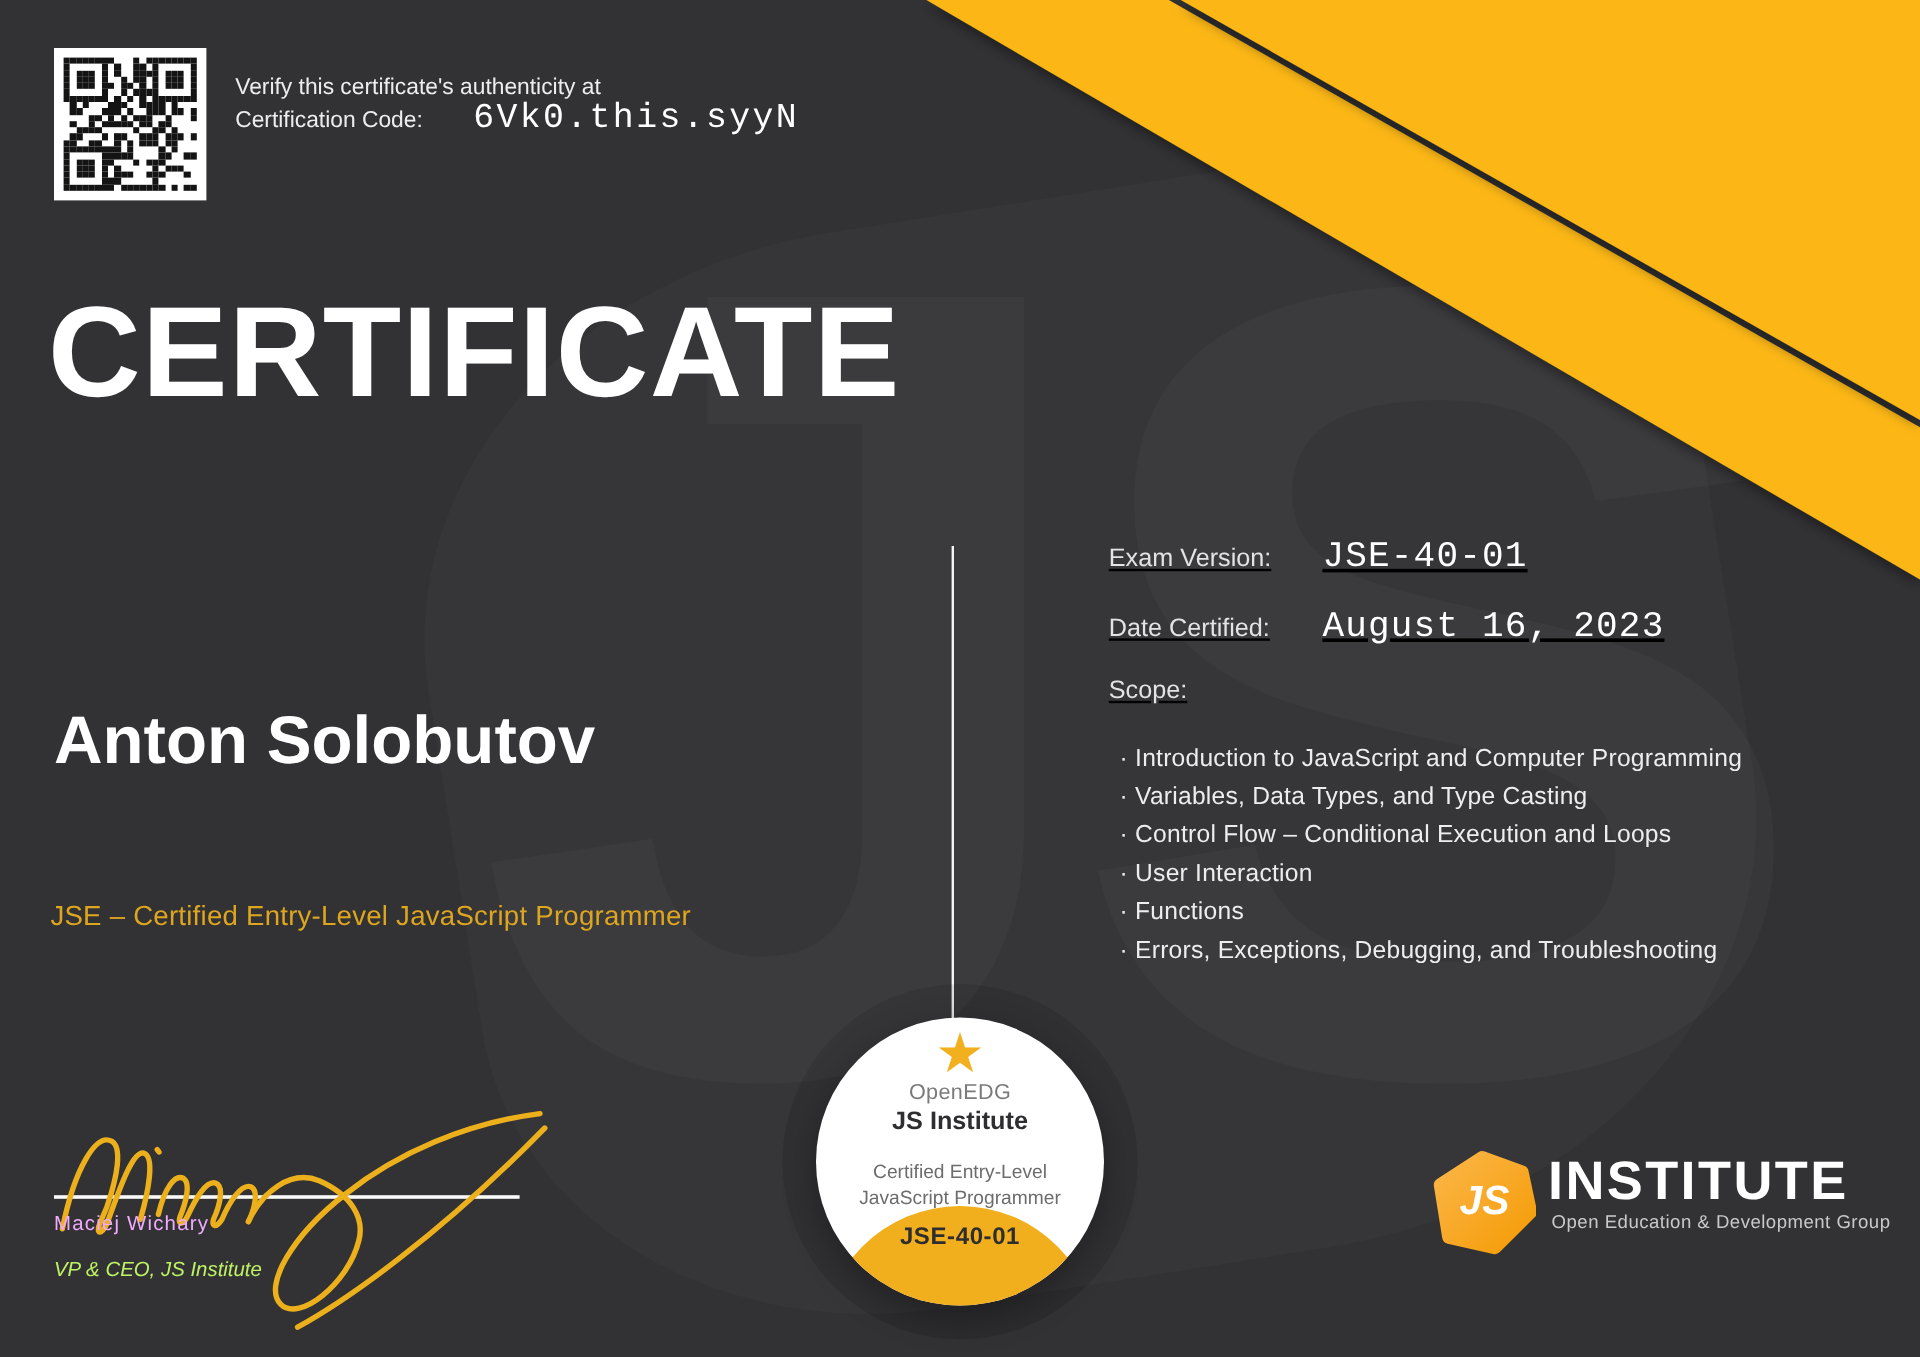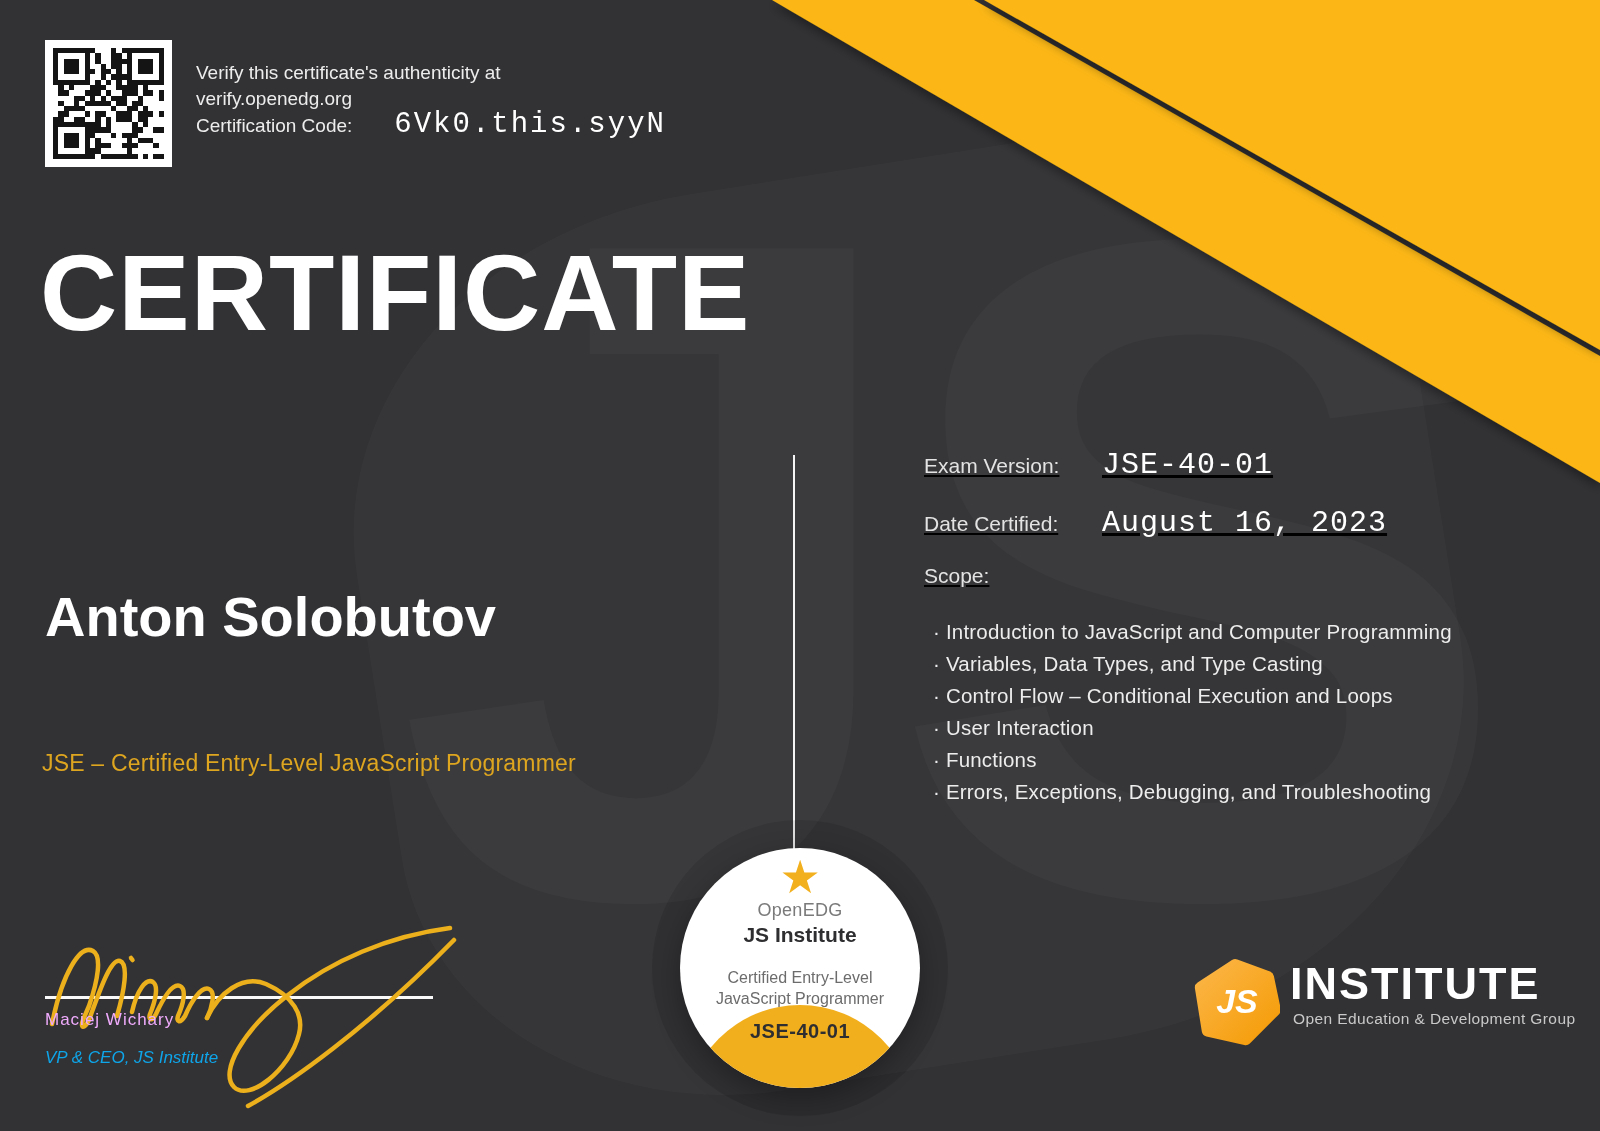--- a/index.html
+++ b/index.html
@@ -82,21 +82,21 @@
     background:#f2af1d;
   }
   .badge-code{
     position:absolute; left:0; top:172px; width:100%; text-align:center;
     font-size:20px; font-weight:700; color:#2e2e31; letter-spacing:0.5px;
   }
   
   .sig-svg{position:absolute; left:36px; top:912px; overflow:visible;}
   .sig-line{position:absolute; left:45px; top:996px; width:388px; height:3px; background:#fafafa;}
   .sig-name{position:absolute; left:45px; top:1010px; font-size:17px; color:#f0abfc; letter-spacing:1px;}
-  .sig-role{position:absolute; left:45px; top:1048px; font-size:17px; font-style:italic; color:#0ea5e9;}
+  .sig-role{position:absolute; left:45px; top:1048px; font-size:17px; font-style:italic; color:#bef264;}
   
   .logo{position:absolute; left:1194px; top:958px; display:flex; align-items:flex-start;}
   .logo-mark{position:relative; width:86px; height:90px; flex:0 0 auto;}
   .logo-js{
     position:absolute; left:0; top:0; width:86px; height:86px;
     display:flex; align-items:center; justify-content:center;
     color:#ffffff; font-size:34px; font-weight:800; font-style:italic;
   }
   .logo-text{margin-left:10px; margin-top:2px;}
   .logo-name{font-size:45px; font-weight:800; color:#ffffff; letter-spacing:2px; line-height:48px;}
@@ -560,21 +560,20 @@
         <div class="d"></div>
         <div></div>
         <div class="d"></div>
         <div></div>
         <div class="d"></div>
         <div class="d"></div>
       </div>
   </div>
   <div class="verify">
     <div>Verify this certificate's authenticity at</div>
-    <div>verify.openedg.org</div>
     <div class="code-row">
       <span>Certification Code:</span>
       <span class="code-value">6Vk0.this.syyN</span>
     </div>
   </div>
 
   <div class="title">CERTIFICATE</div>
 
   <div class="recipient-name">Anton Solobutov</div>
   <div class="credential">JSE – Certified Entry-Level JavaScript Programmer</div>

